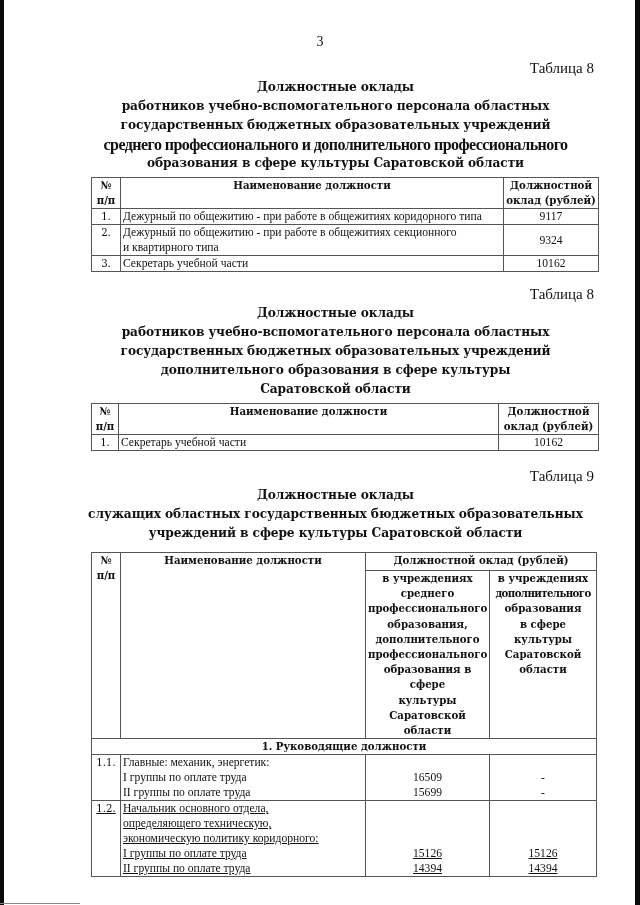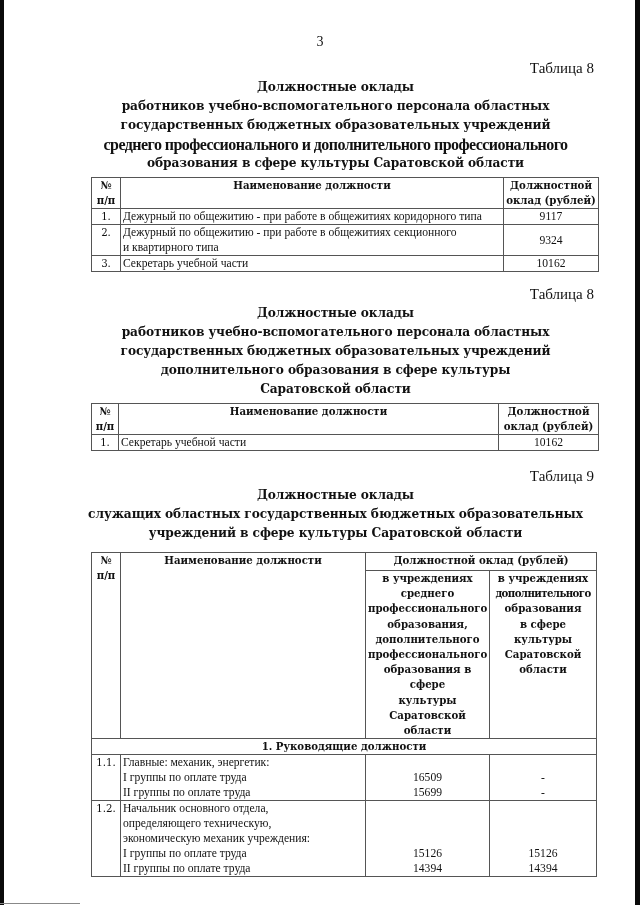--- a/index.html
+++ b/index.html
@@ -192,26 +192,26 @@
       <div style="height:15px;"></div>
       <div>16509</div>
       <div>15699</div>
     </td>
     <td class="val">
       <div style="height:15px;"></div>
       <div>-</div>
       <div>-</div>
     </td>
   </tr>
-  <tr style="height:76px;">
+  <tr style="height:76px;text-decoration:underline;">
     <td class="num">1.2.</td>
     <td class="name">
       <div>Начальник основного отдела,</div>
       <div>определяющего техническую,</div>
-      <div>экономическую механик учреждения:</div>
+      <div>экономическую политику коридорного:</div>
       <div>I группы по оплате труда</div>
       <div>II группы по оплате труда</div>
     </td>
     <td class="val">
       <div style="height:15px;"></div>
       <div style="height:15px;"></div>
       <div style="height:15px;"></div>
       <div>15126</div>
       <div>14394</div>
     </td>

